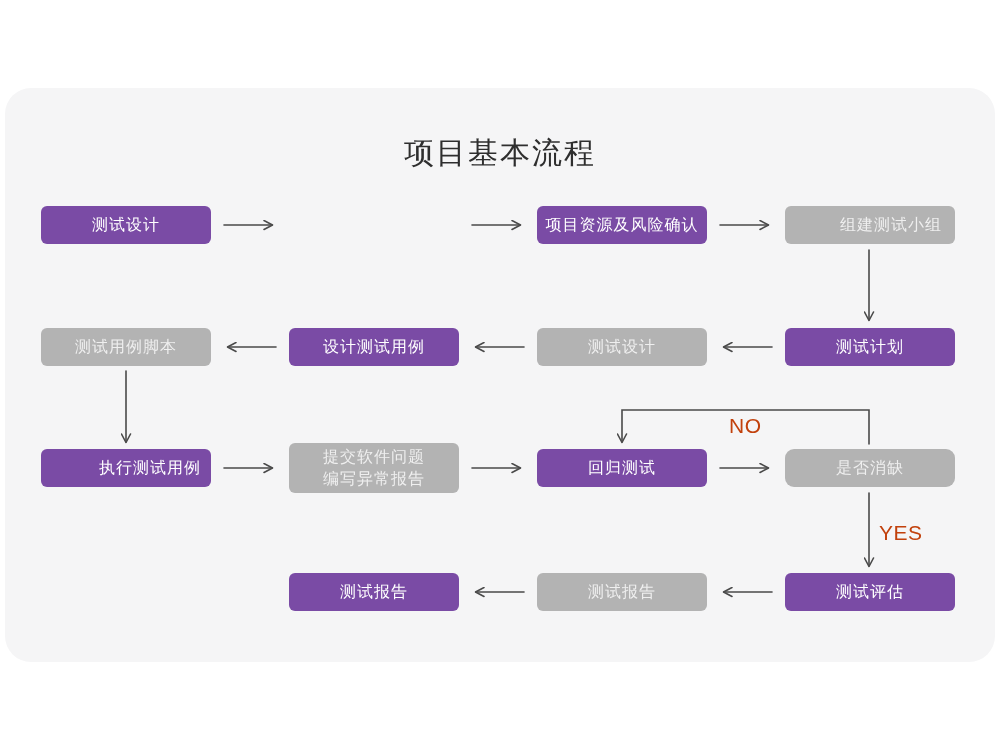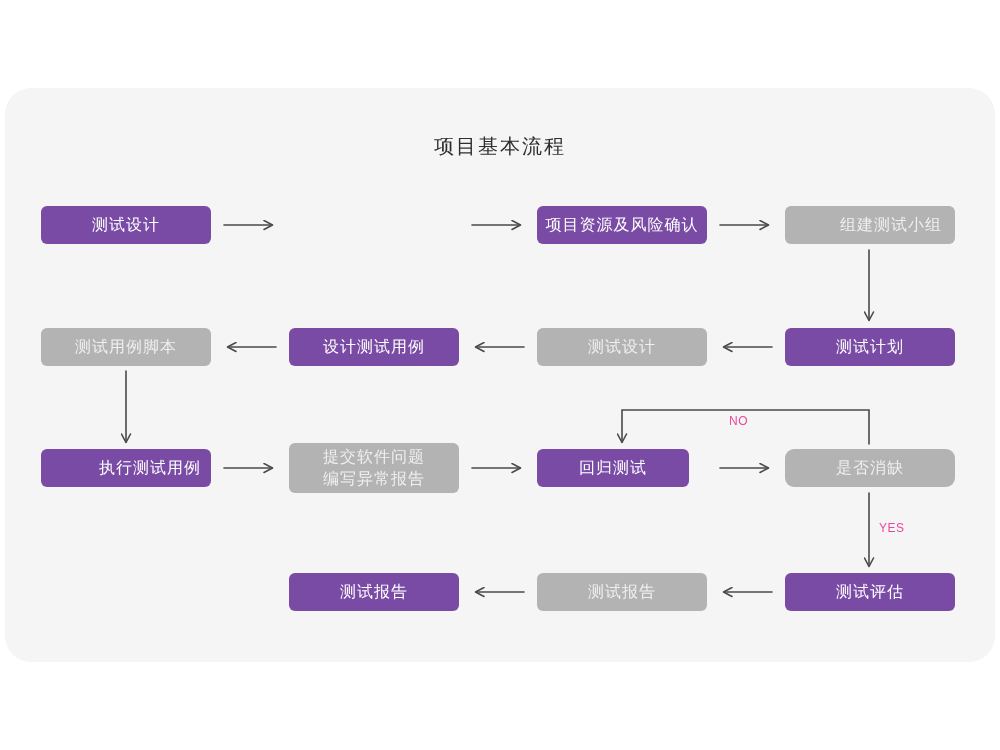--- a/index.html
+++ b/index.html
@@ -27,21 +27,21 @@
     height: 574px;
     background: #f5f5f6;
     border-radius: 26px;
   }
   #title {
     position: absolute;
     left: 0;
     top: 133px;
     width: 1000px;
     text-align: center;
-    font-size: 20px;
+    font-size: 30px;
     color: #2e2e2e;
     letter-spacing: 2px;
     font-weight: 400;
   }
   .node {
     position: absolute;
     box-sizing: border-box;
     border-radius: 6px;
     display: flex;
     align-items: center;
@@ -64,22 +64,22 @@
     position: absolute;
     left: 0;
     top: 0;
     width: 1000px;
     height: 750px;
     pointer-events: none;
     overflow: visible;
   }
   .edge-label {
     position: absolute;
-    font-size: 12px;
-    color: #ec4899;
+    font-size: 21px;
+    color: #c2410c;
     letter-spacing: 0.5px;
   }
 </style>
 </head>
 <body>
 
 <div id="stage">
 
   <div id="panel"></div>
 
@@ -126,20 +126,20 @@
   <div class="node gray" style="left:785px; top:206px; width:170px; height:38px;padding-left:42px;">组建测试小组</div>
 
   <div class="node gray" style="left:41px; top:328px; width:170px; height:38px;">测试用例脚本</div>
   <div class="node purple" style="left:289px; top:328px; width:170px; height:38px;">设计测试用例</div>
   <div class="node gray" style="left:537px; top:328px; width:170px; height:38px;">测试设计</div>
   <div class="node purple" style="left:785px; top:328px; width:170px; height:38px;">测试计划</div>
 
   <div class="node purple" style="left:41px; top:449px; width:170px; height:38px;padding-left:48px;">执行测试用例</div>
   <div class="node gray" style="left:289px; top:443px; width:170px; height:50px;">提交软件问题
 编写异常报告</div>
-  <div class="node purple" style="left:537px; top:449px; width:152px; height:38px;">回归测试</div>
+  <div class="node purple" style="left:537px; top:449px; width:170px; height:38px;">回归测试</div>
   <div class="node gray" style="left:785px; top:449px; width:170px; height:38px;border-radius:9px;">是否消缺</div>
 
   <div class="node purple" style="left:289px; top:573px; width:170px; height:38px;">测试报告</div>
   <div class="node gray" style="left:537px; top:573px; width:170px; height:38px;">测试报告</div>
   <div class="node purple" style="left:785px; top:573px; width:170px; height:38px;">测试评估</div>
 
 </div>
 
 </body></html>

